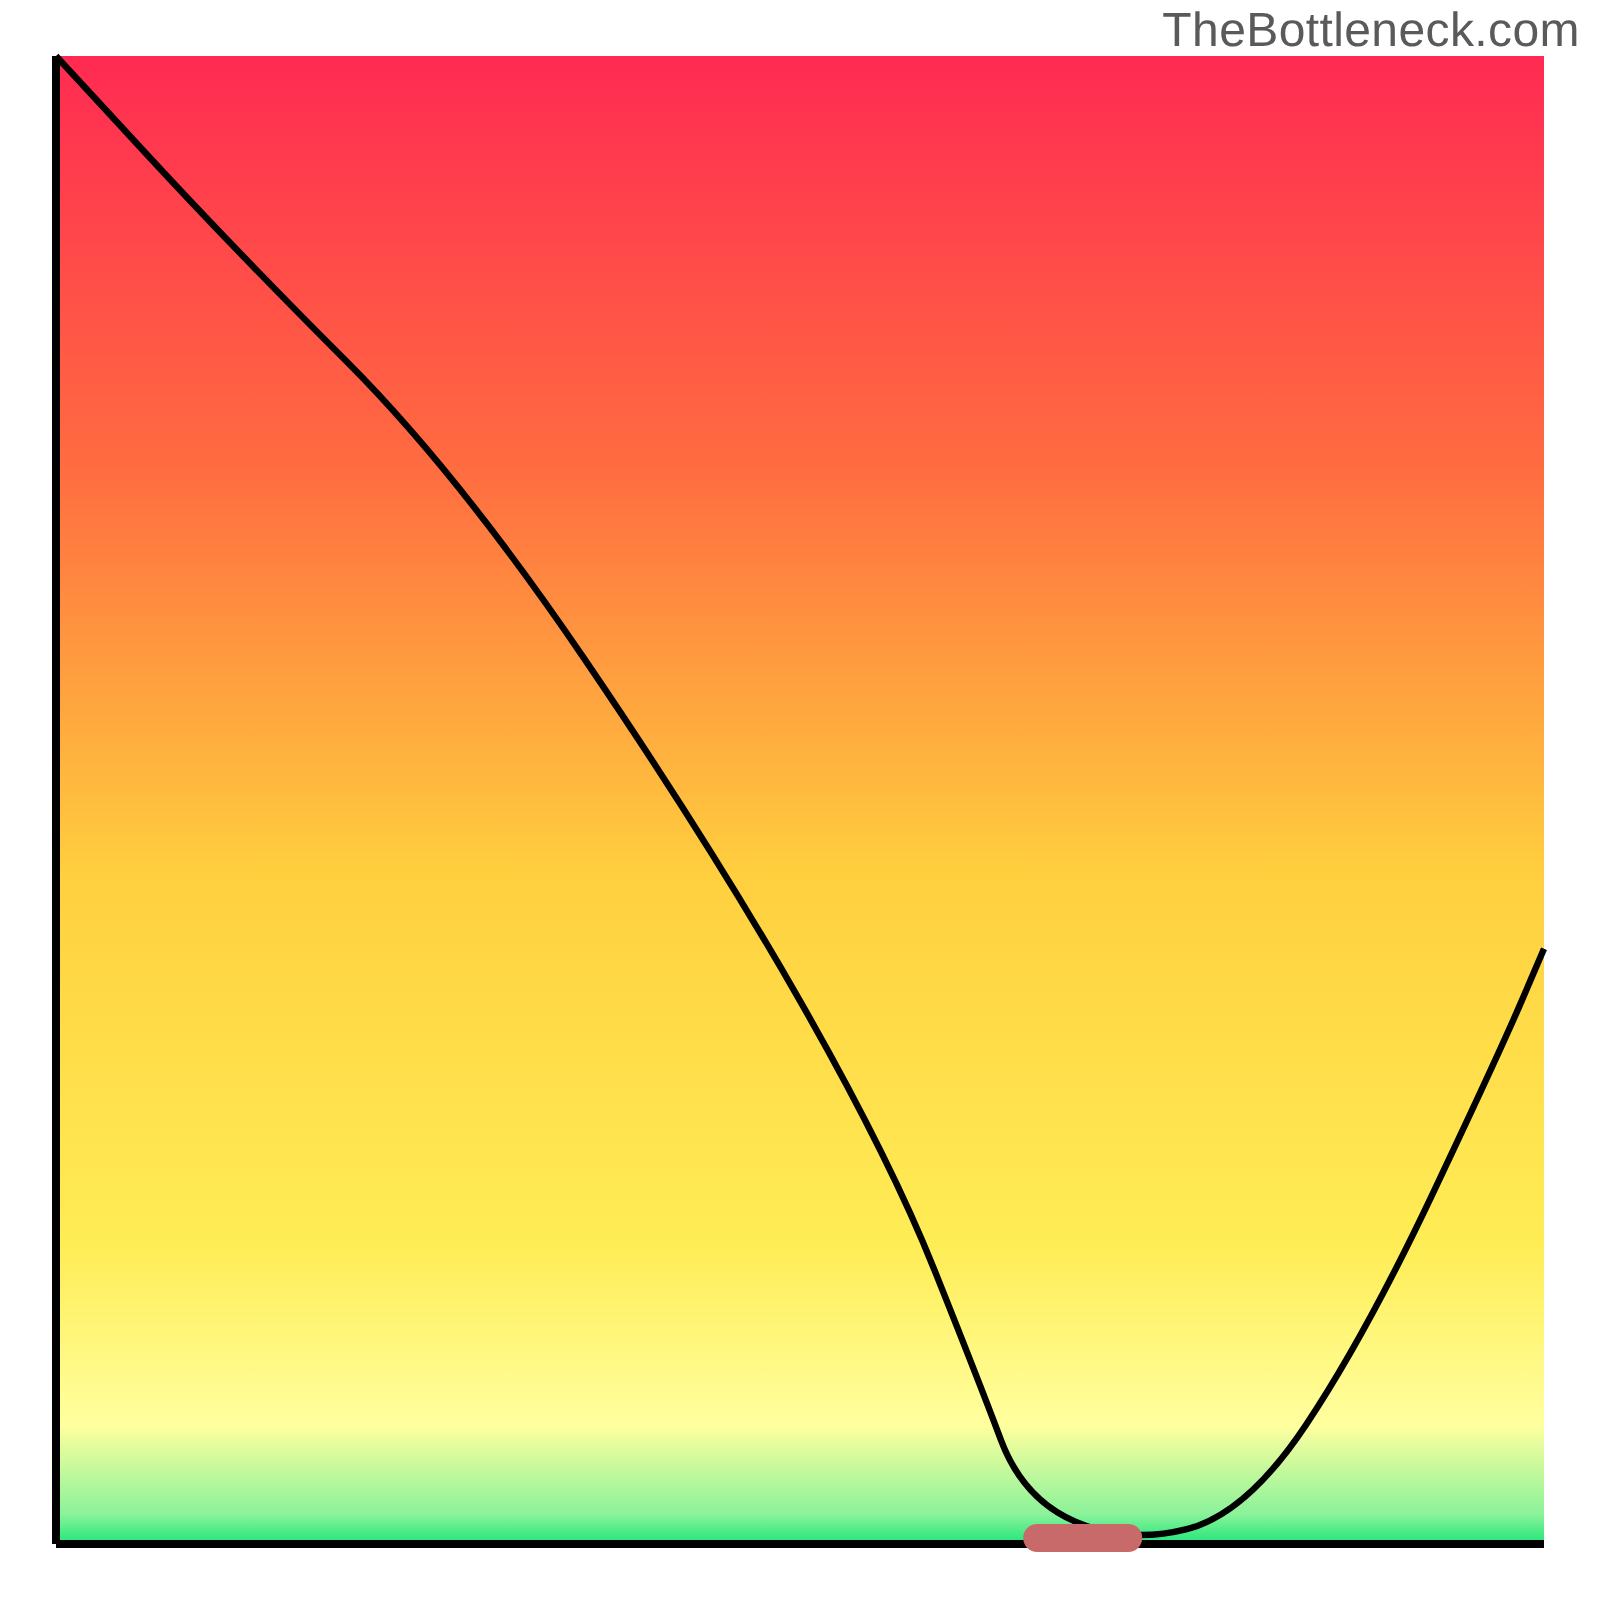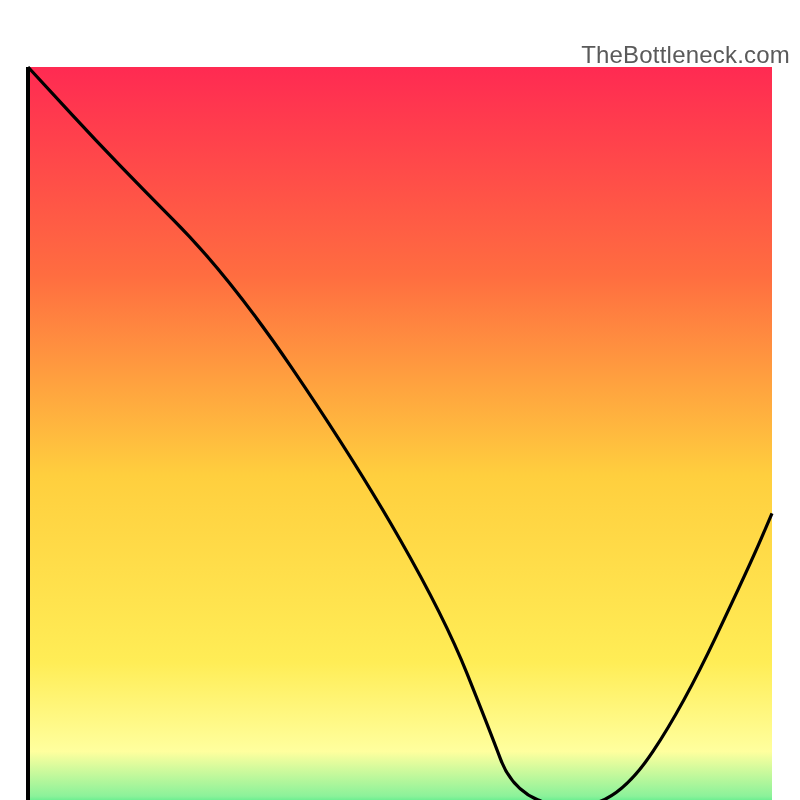--- a/index.html
+++ b/index.html
@@ -7,21 +7,20 @@
     padding: 0;
     width: 800px;
     height: 800px;
     background: #ffffff;
     font-family: Arial, Helvetica, sans-serif;
   }
   .container {
     position: relative;
     width: 800px;
     height: 564px;
-    margin-top: 39px;
   }
   .watermark {
     position: absolute;
     top: 2px;
     right: 10px;
     font-size: 24px;
     font-weight: 400;
     color: #5a5a5a;
     letter-spacing: 0.2px;
   }

